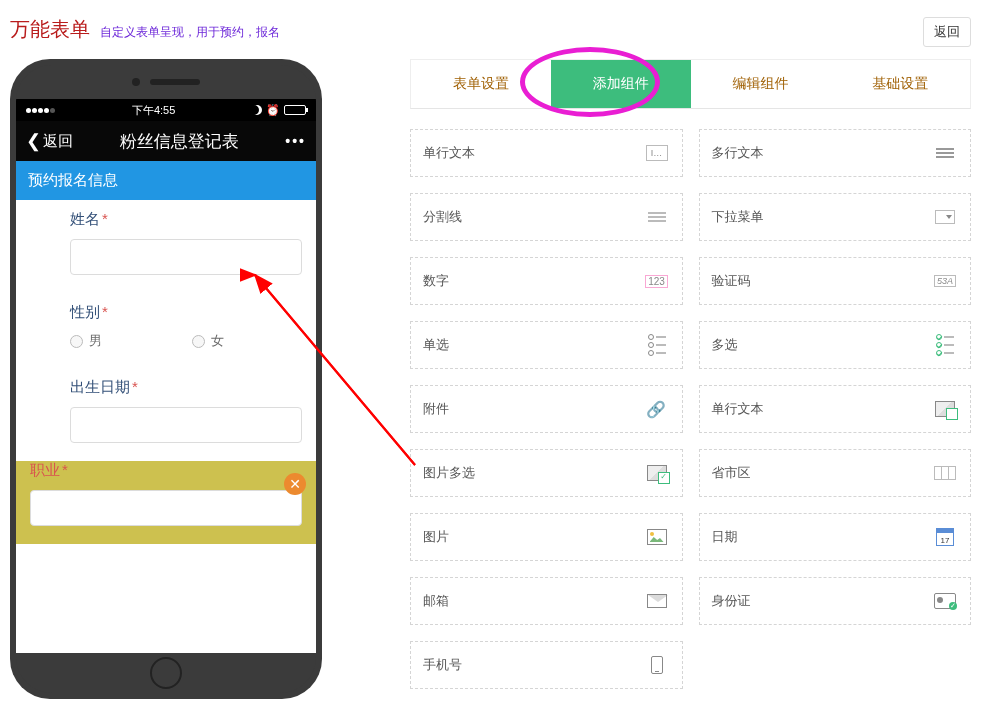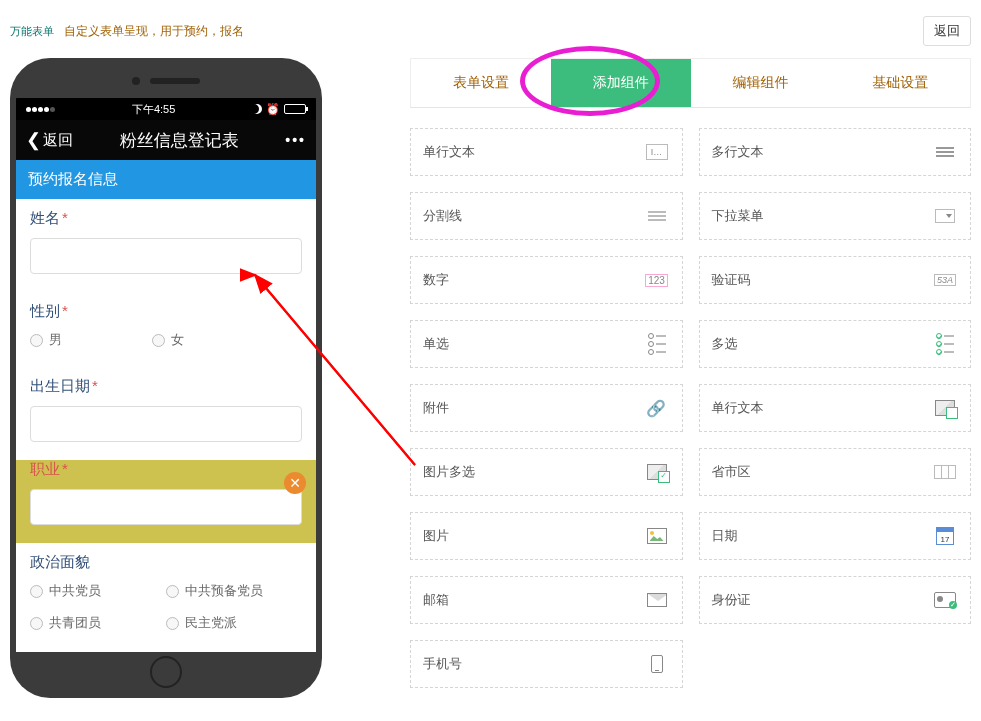--- a/index.html
+++ b/index.html
@@ -11,22 +11,22 @@
   position: relative;
   overflow: hidden;
 }
 .header {
   padding: 16px 10px 12px 10px;
   display: flex;
   align-items: baseline;
   justify-content: space-between;
 }
 .header-left { display: flex; align-items: baseline; gap: 10px; }
-.header-title { font-size: 11px; color: #0f766e; font-weight: normal; }
-.header-sub { font-size: 12px; color: #a16207; }
+.header-title { font-size: 20px; color: #b91c1c; font-weight: normal; }
+.header-sub { font-size: 12px; color: #6d28d9; }
 .back-btn {
   border: 1px solid #ddd;
   background: #fff;
   padding: 5px 10px;
   font-size: 13px;
   color: #333;
   border-radius: 3px;
   cursor: pointer;
 }
 .main { display: flex; padding: 0 10px 0 10px; }
@@ -68,21 +68,21 @@
   justify-content: space-between; padding: 0 10px; font-size: 14px;
 }
 .nav-back { display: flex; align-items: center; gap: 2px; font-size: 15px; }
 .nav-back .chev { font-size: 18px; line-height: 1; }
 .nav-title { font-size: 17px; }
 .nav-more { letter-spacing: 2px; font-weight: bold; }
 .screen { flex: 1; background: #fff; overflow: hidden; }
 .section-banner {
   background: #2196e3; color: #fff; padding: 10px 12px; font-size: 15px;
 }
-.form-pad { padding: 10px 14px 0 14px; }
+.form-pad { padding: 10px 14px 0 14px; margin-left: 40px; }
 .field-label { font-size: 15px; color: #335078; }
 .req { color: #d9534f; margin-left: 2px; }
 .text-input {
   width: 100%; height: 36px; border: 1px solid #dcdcdc; border-radius: 4px;
   background: #fff; margin-top: 10px;
 }
 .radio-row { display: flex; margin-top: 10px; gap: 90px; }
 .radio-item { display: flex; align-items: center; gap: 6px; font-size: 13px; color: #6a6a6a; }
 .radio-dot {
   width: 13px; height: 13px; border: 1px solid #bbb; border-radius: 50%; background: #f7f7f7;
@@ -242,41 +242,20 @@
           <div class="field-sep"></div>
 
           <div class="highlighted-field">
             <span class="field-label"><span>职业</span><span class="req">*</span></span>
             <div class="delete-circle">
               <span>✕</span>
             </div>
             <div class="text-input"></div>
           </div>
 
-          <div class="form-pad">
-            <span class="field-label"><span>政治面貌</span></span>
-            <div class="radio-grid">
-              <label class="radio-item">
-                  <span class="radio-dot"></span>
-                  <span>中共党员</span>
-                </label>
-              <label class="radio-item">
-                  <span class="radio-dot"></span>
-                  <span>中共预备党员</span>
-                </label>
-              <label class="radio-item">
-                  <span class="radio-dot"></span>
-                  <span>共青团员</span>
-                </label>
-              <label class="radio-item">
-                  <span class="radio-dot"></span>
-                  <span>民主党派</span>
-                </label>
-            </div>
-          </div>
         </div>
         <div class="home-btn">
           <div class="home-circle"></div>
         </div>
       </div>
     </div>
   </div>
 
   <div class="right-panel">
     <div class="highlight-ellipse" style="left:140px; top:-12px;"></div>

